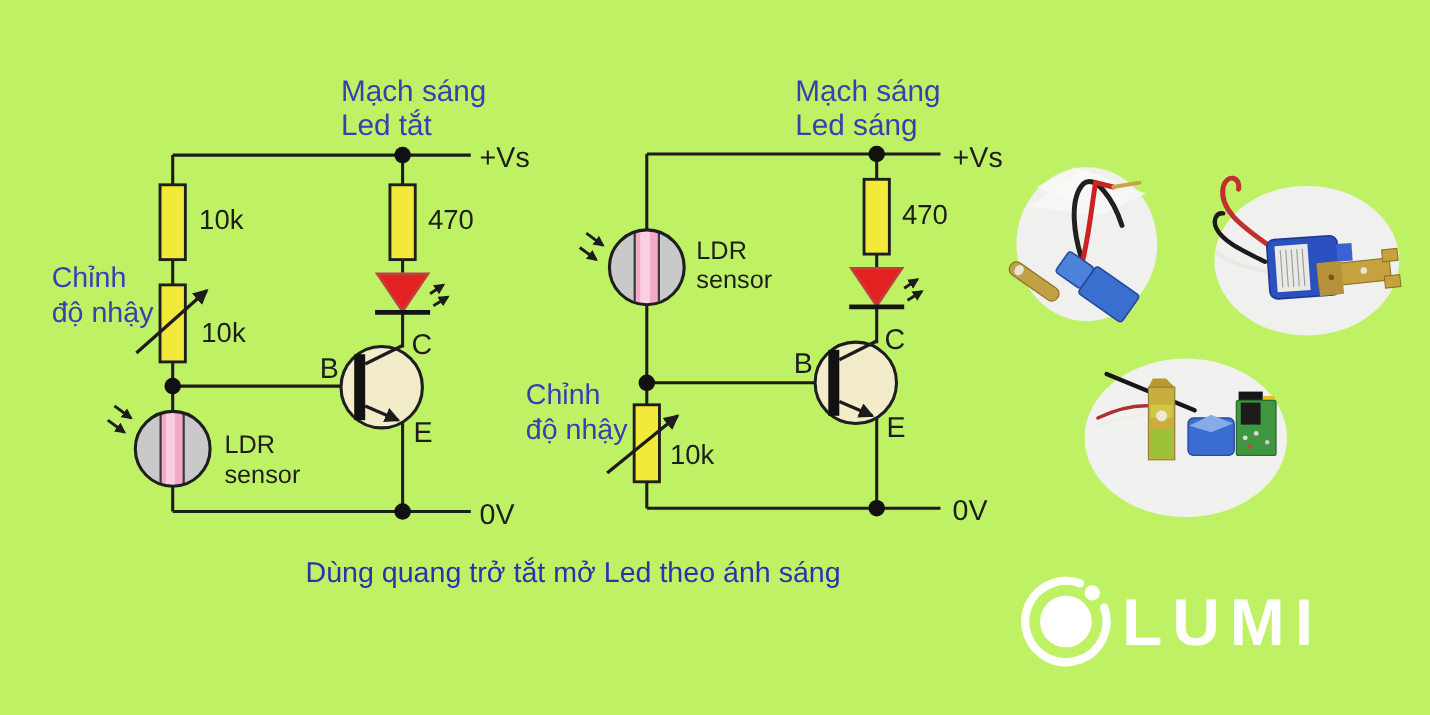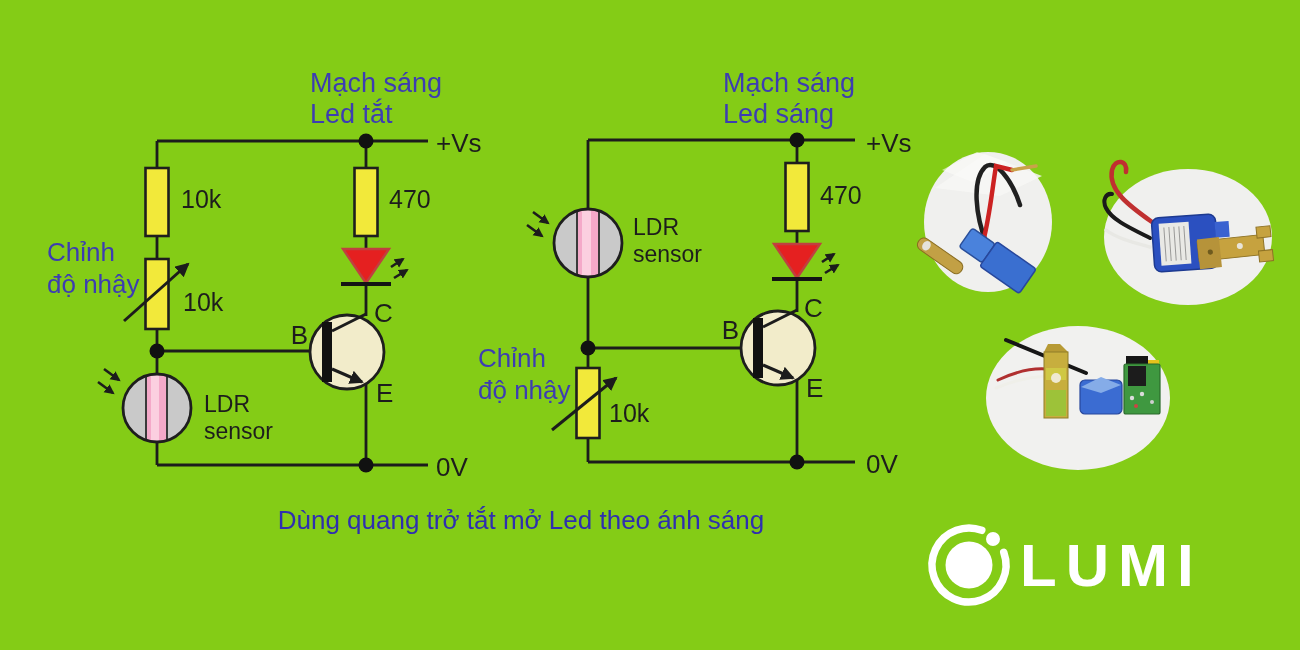--- a/index.html
+++ b/index.html
@@ -1,19 +1,19 @@
 <!DOCTYPE html>
 <html><head>
 <meta charset="utf-8">
 <style>
   html,body{margin:0;padding:0;}
   .stage{
     position:relative;
     width:1300px;height:650px;
-    background:#84cc16;
+    background:#bef264;
     overflow:hidden;
     font-family:"Liberation Sans", sans-serif;
   }
   svg text{ font-family:"Liberation Sans", sans-serif; }
   .t-blue{ fill:#3d3db2; }
   .t-dark{ fill:#1d1d1d; }
   .t-caption{ fill:#2f2fb0; }
   .t-logo{ fill:#ffffff; font-weight:bold; }
 </style>
 </head>

